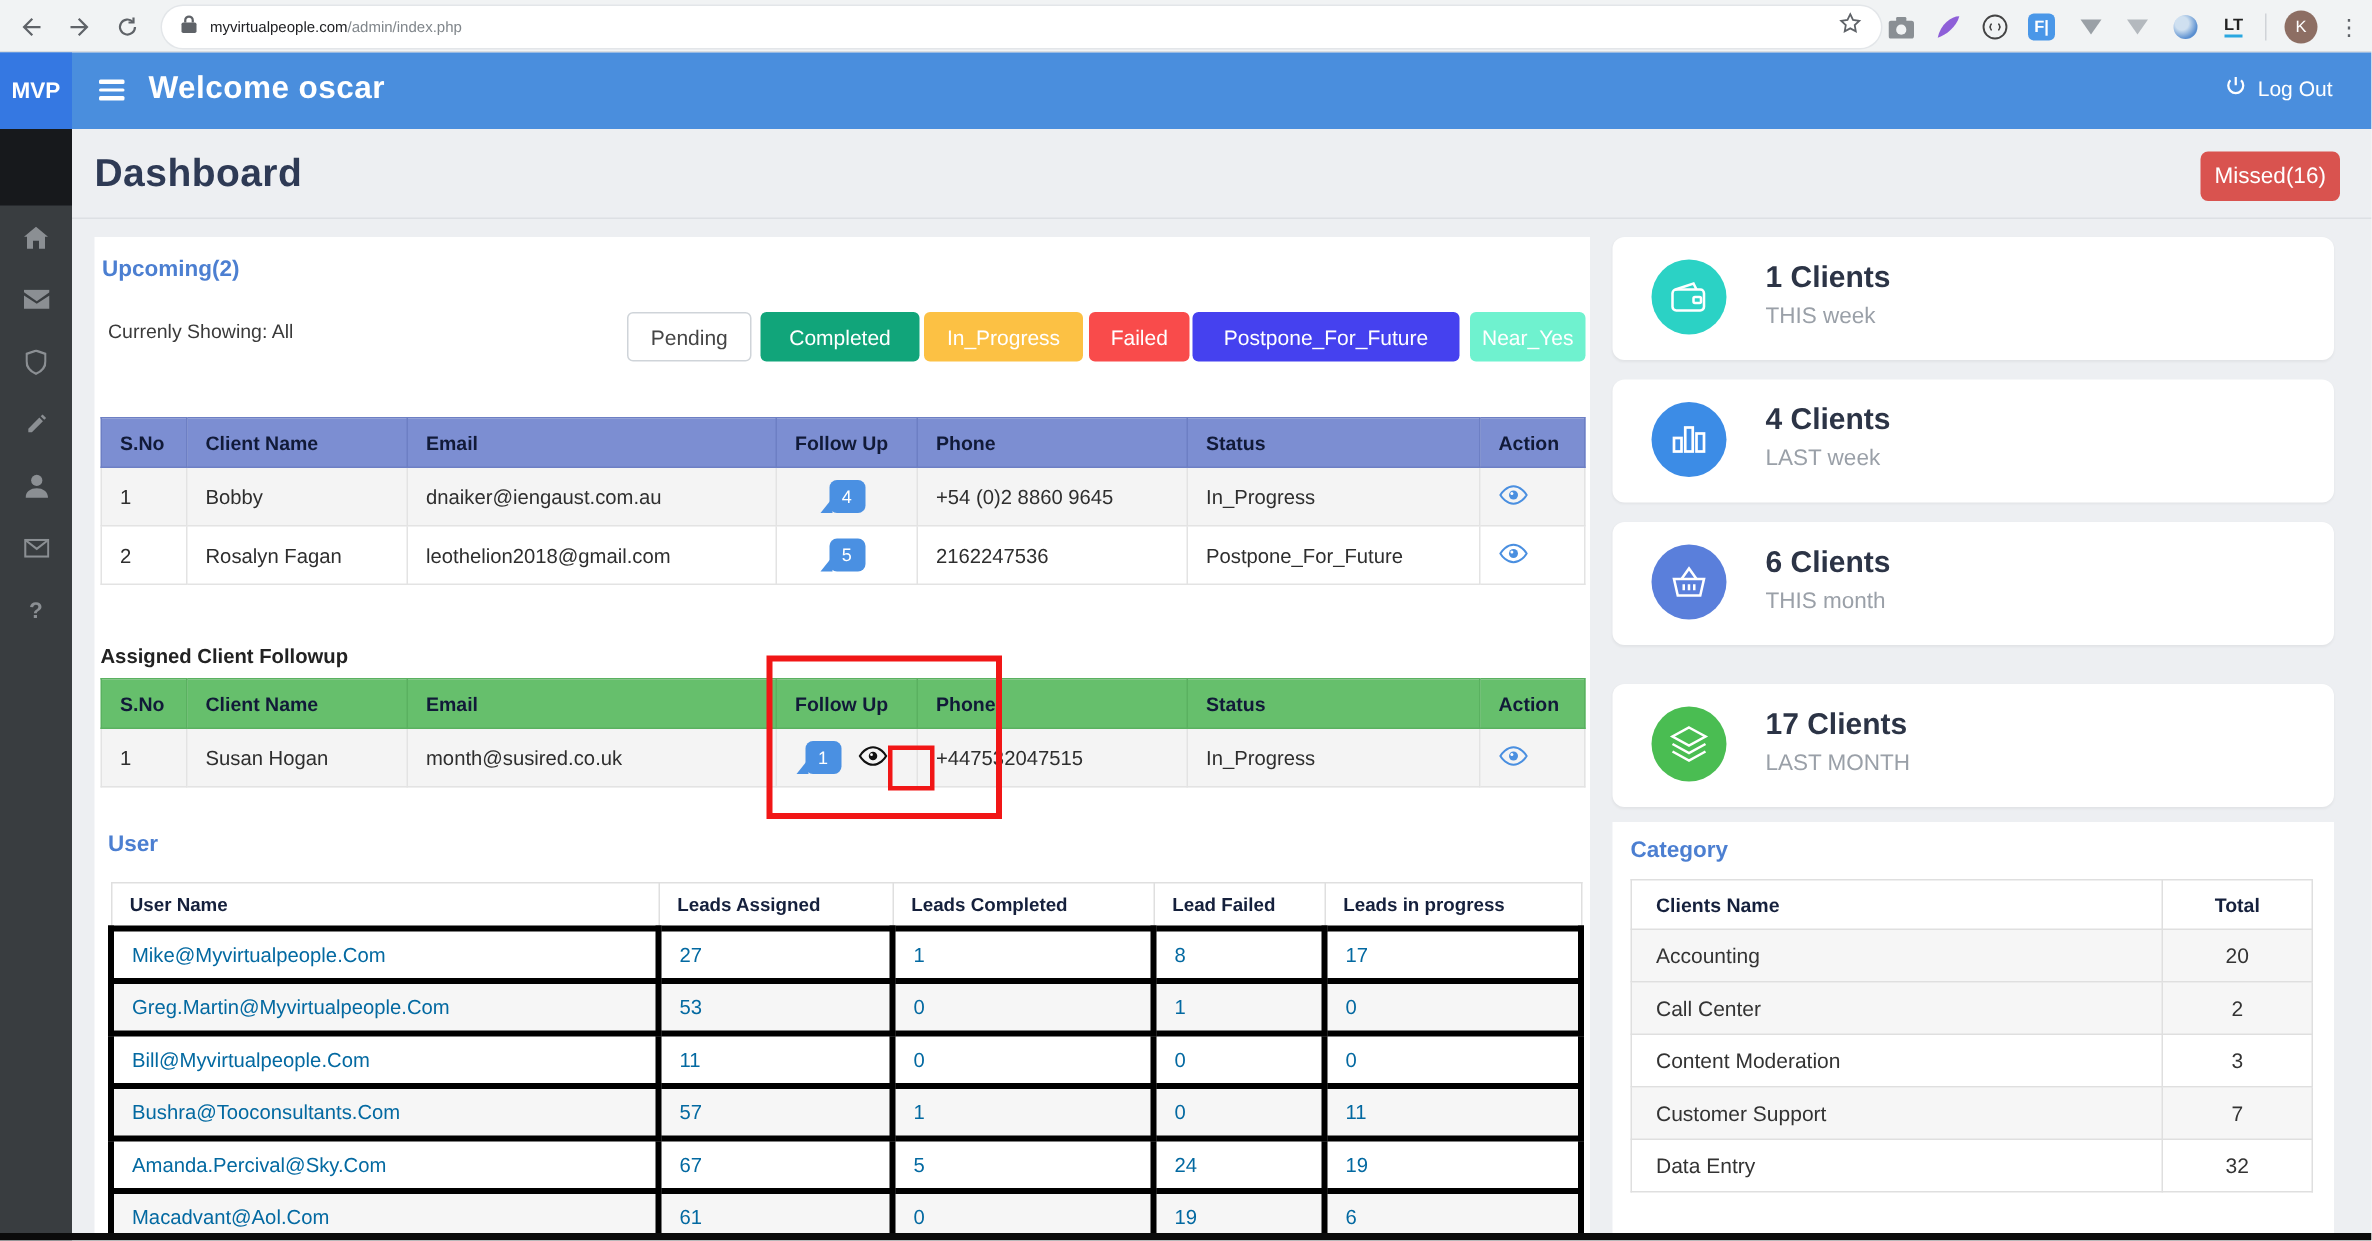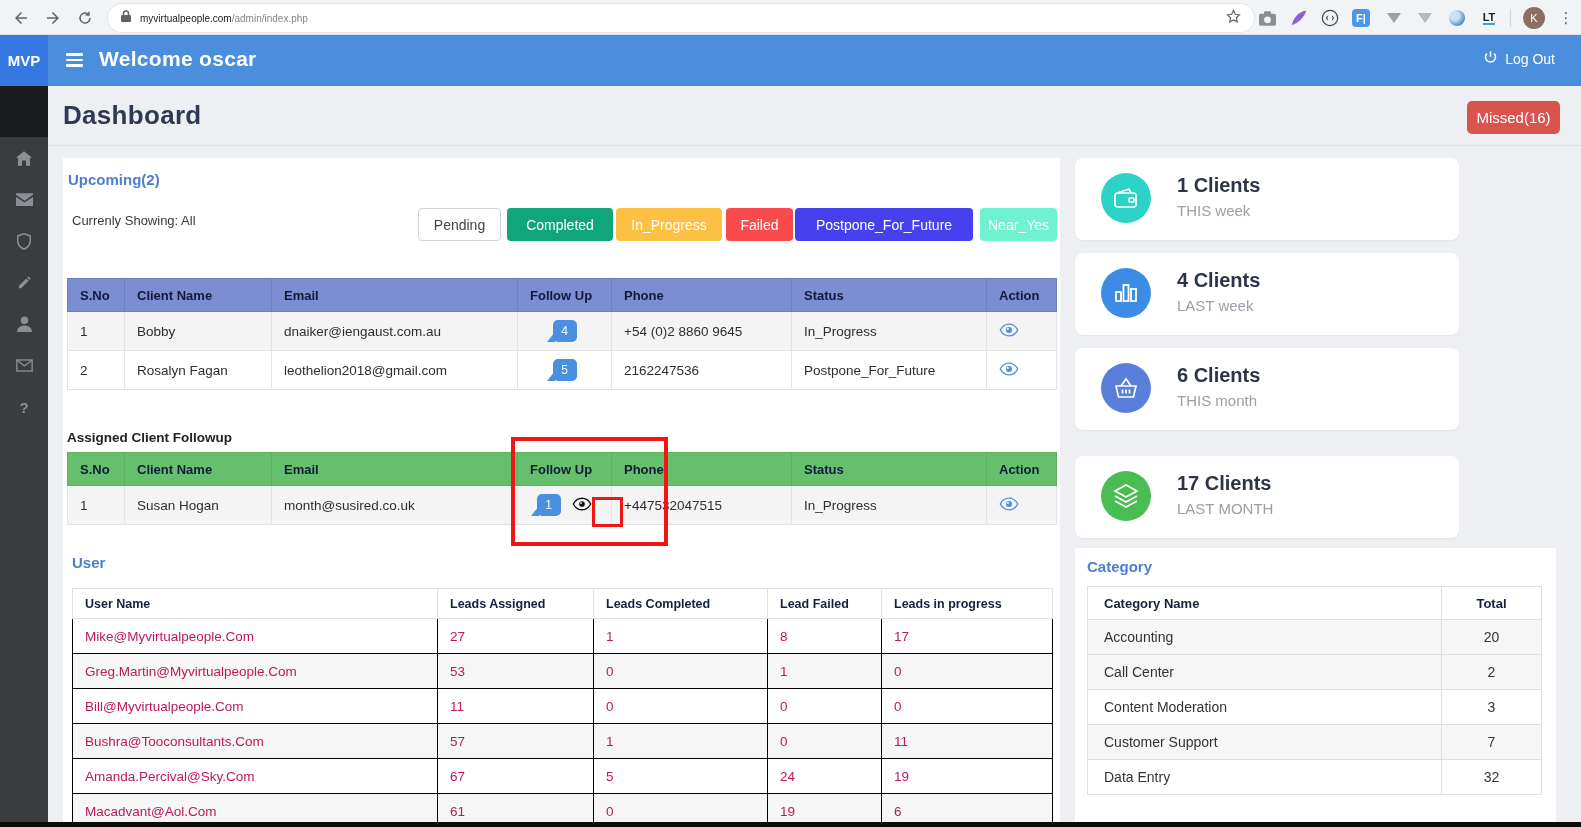--- a/index.html
+++ b/index.html
@@ -72,30 +72,30 @@
     color:#fff; font-size:12px; text-align:center; line-height:22px; vertical-align:middle; cursor:pointer; }
   .bubble::before { content:""; position:absolute; left:-6px; bottom:0; width:0; height:0;
     border-bottom:10px solid #4a90e2; border-left:8px solid transparent; }
   .fu-cell { text-align:center; }
   .eye { cursor:pointer; vertical-align:middle; }
 
   .userhead { position:absolute; left:9px; top:396px; }
   .t-user { position:absolute; left:9px; top:430px; width:980px; }
   .t-user th { font-size:12.5px; font-weight:bold; color:#15203c; text-align:left; padding:7px 12px; height:30px;
     background:#fff; border:1px solid #dfdfdf; }
-  .t-user td { font-size:13.5px; color:#be185d; padding:7px 12px; height:35px; border:1px solid #000000; background:#fff; }
+  .t-user td { font-size:13.5px; color:#0369a1; padding:7px 12px; height:35px; border:4px solid #000000; background:#fff; }
   .t-user tr.alt td { background:#f6f6f6; }
   .t-user th.cen, .t-user td.cen { }
 
   
   .red-outer { left:511px; top:437px; width:157px; height:109px; border:4px solid #f11616; z-index:20; pointer-events:none; }
   .red-inner { left:592px; top:497px; width:31px; height:30px; border:3px solid #f11616; z-index:21; pointer-events:none; }
 
   
-  .card { position:absolute; left:1075px; width:384px; height:82px; background:#fff; border-radius:8px;
+  .card { position:absolute; left:1075px; width:481px; height:82px; background:#fff; border-radius:8px;
     box-shadow:0 1px 2px rgba(0,0,0,.05); }
   .card .circ { position:absolute; left:26px; top:15px; width:50px; height:50px; border-radius:50%;
     display:flex; align-items:center; justify-content:center; }
   .card .cnt { position:absolute; left:102px; top:16px; font-size:20px; font-weight:bold; color:#2c3446; }
   .card .per { position:absolute; left:102px; top:44px; font-size:15px; color:#9aa0a8; }
 
   .rpanel { left:1075px; top:548px; width:481px; height:275px; background:#fff; overflow:hidden; }
   .cathead { position:absolute; left:12px; top:10px; }
   .t-cat { position:absolute; left:12px; top:38px; width:454px; }
   .t-cat th { font-size:13px; font-weight:bold; color:#15203c; text-align:left; padding:8px 16px; height:33px;
@@ -476,21 +476,21 @@
 
 <div class="abs rpanel">
   <div class="abs h-blue cathead">Category</div>
   <table class="t-cat">
     <colgroup>
         <col style="width:354px">
         <col style="width:100px">
       </colgroup>
     <thead>
         <tr>
-      <th>Category Name</th>
+      <th>Clients Name</th>
       <th class="cen">Total</th>
     </tr>
       </thead>
     <tbody>
       <tr class="alt">
           <td>Accounting</td>
           <td class="cen">20</td>
         </tr>
       <tr class="alt">
           <td>Call Center</td>

